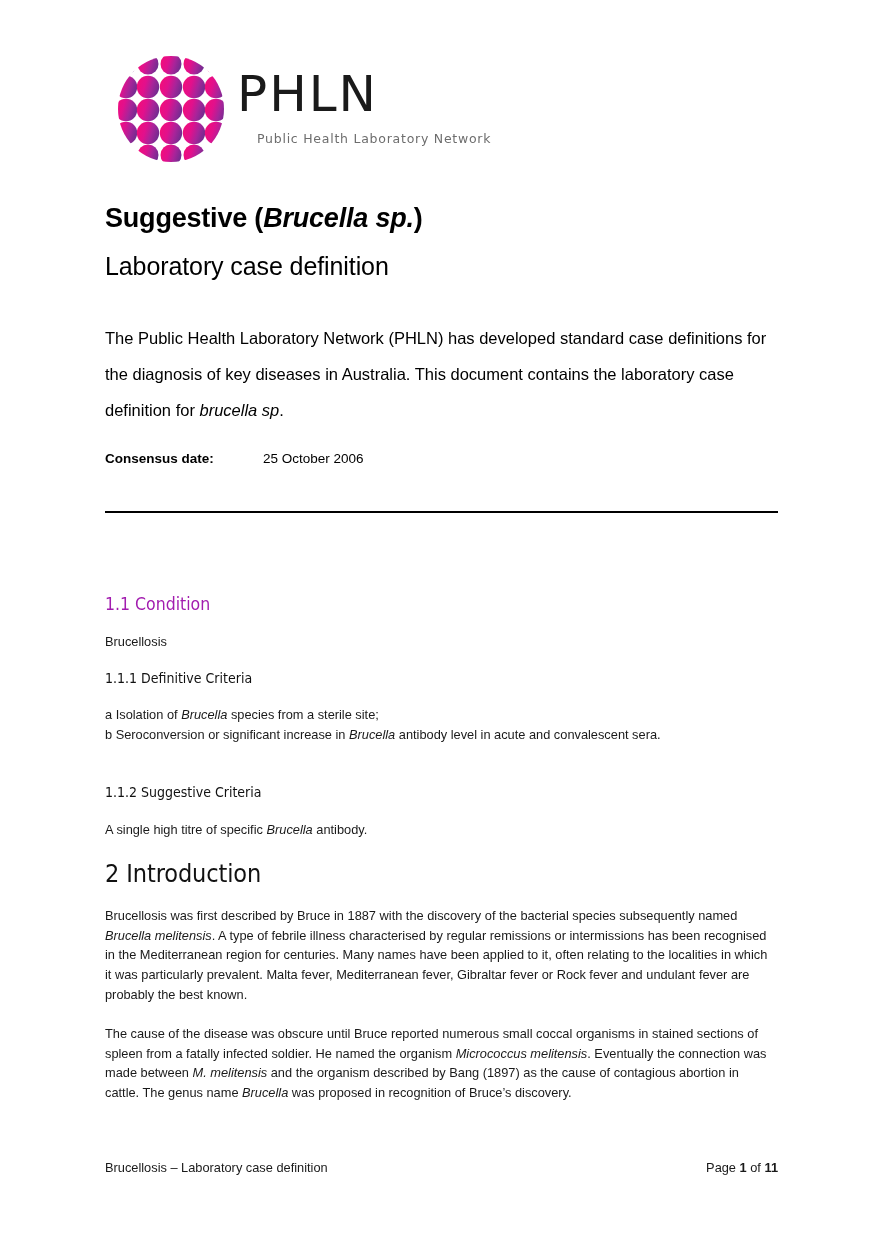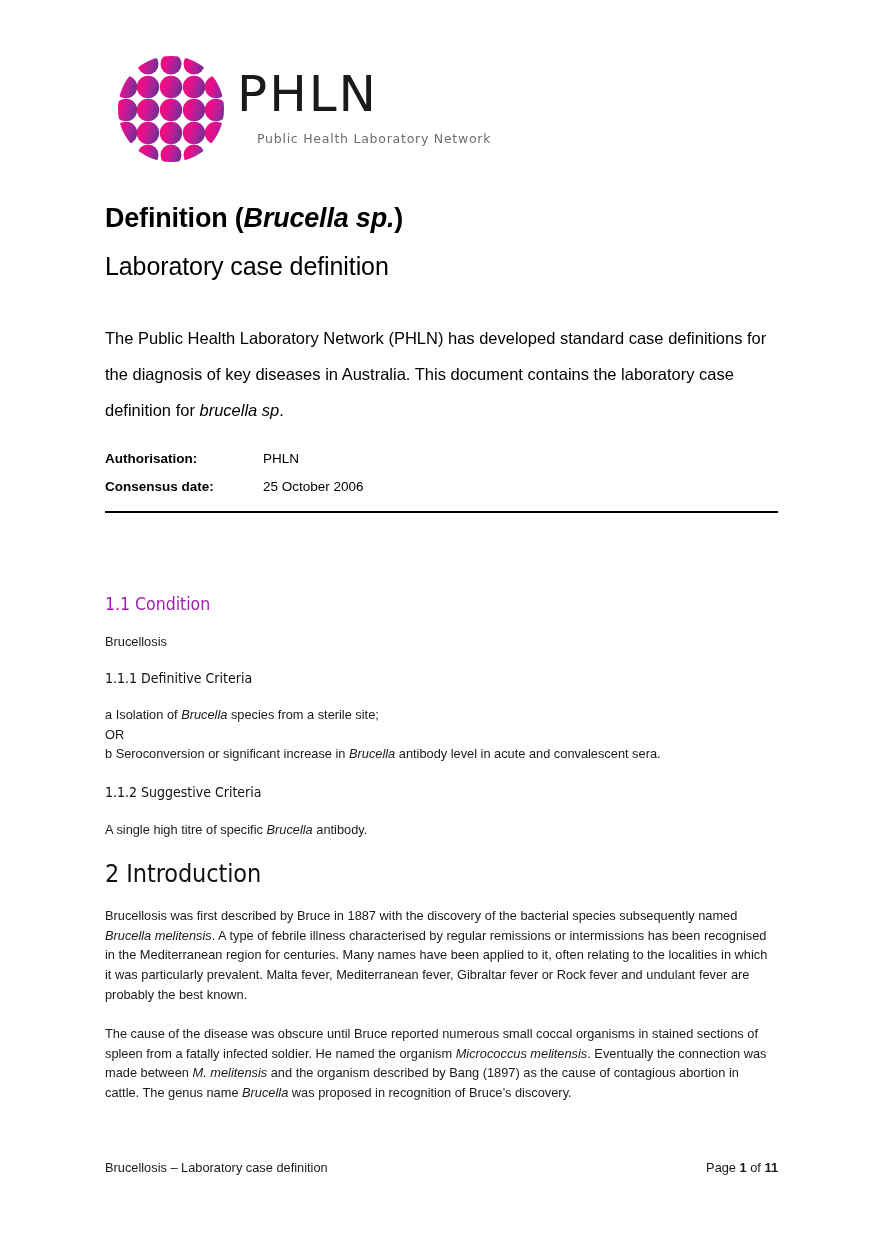--- a/index.html
+++ b/index.html
@@ -260,47 +260,43 @@
           <circle cx="54" cy="100" r="10.5"></circle>
           <circle cx="77" cy="100" r="10.5"></circle>
           <circle cx="99" cy="100" r="10.5"></circle>
         </g>
       </svg>
     </div>
     <div class="logo-wordmark">PHLN</div>
     <div class="logo-tagline">Public Health Laboratory Network</div>
   </div>
 
-  <div class="doc-title"><span>Definition (</span><span class="sp">Brucella sp.</span><span>)</span></div>
+  <div class="doc-title"><span>Suggestive (</span><span class="sp">Brucella sp.</span><span>)</span></div>
 
   <div class="doc-subtitle">Laboratory case definition</div>
 
   <div class="intro"><span>The Public Health Laboratory Network (PHLN) has developed standard case definitions for the diagnosis of key diseases in Australia. This document contains the laboratory case definition for </span><i>brucella sp</i><span>.</span></div>
 
   <div class="meta">
-    <span class="meta-row">
-      <span class="meta-label">Authorisation:</span><span class="meta-value">PHLN</span>
-    </span>
     <span class="meta-row">
       <span class="meta-label">Consensus date:</span><span class="meta-value">25 October 2006</span>
     </span>
   </div>
 
   <div class="rule"></div>
 
 
   <div class="h2" style="top:595px">1.1 Condition</div>
 
   <div class="body-text" style="top:632px">Brucellosis</div>
 
   <div class="h3" style="top:671px">1.1.1 Definitive Criteria</div>
 
   <div class="body-text" style="top:705px">
     <span class="criteria-line"><span>a Isolation of </span><i>Brucella</i><span> species from a sterile site;</span></span>
-    <span class="criteria-line">OR</span>
     <span class="criteria-line"><span>b Seroconversion or significant increase in </span><i>Brucella</i><span> antibody level in acute and convalescent sera.</span></span>
   </div>
 
   <div class="h3" style="top:785px">1.1.2 Suggestive Criteria</div>
 
   <div class="body-text" style="top:820px"><span>A single high titre of specific </span><i>Brucella</i><span> antibody.</span></div>
 
   <div class="h1" style="top:860px">2 Introduction</div>
 
   <div class="para" style="top:906px"><span>Brucellosis was first described by Bruce in 1887 with the discovery of the bacterial species subsequently named </span><i>Brucella melitensis</i><span>. A type of febrile illness characterised by regular remissions or intermissions has been recognised in the Mediterranean region for centuries. Many names have been applied to it, often relating to the localities in which it was particularly prevalent. Malta fever, Mediterranean fever, Gibraltar fever or Rock fever and undulant fever are probably the best known.</span></div>

